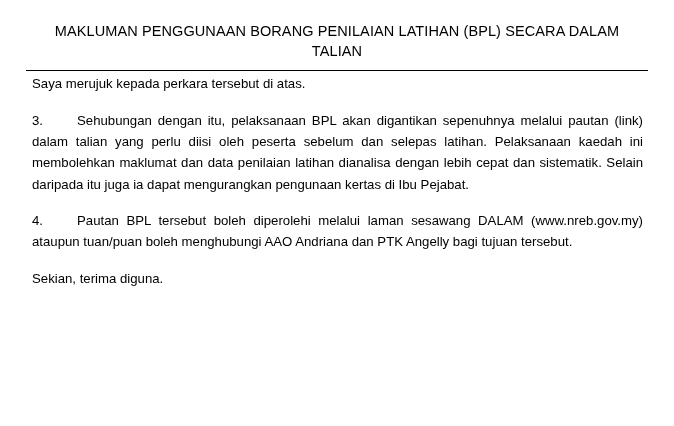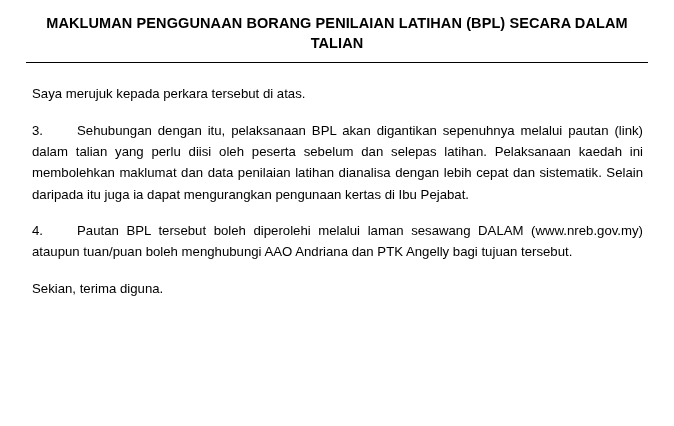--- a/index.html
+++ b/index.html
@@ -16,36 +16,36 @@
   }
   .page {
     position: relative;
     width: 674px;
     height: 426px;
     box-sizing: border-box;
     padding: 14px 26px 0 26px;
   }
   .doc-title {
     text-align: center;
-    font-weight: bold;
+    font-weight: normal;
     font-size: 14.5px;
     line-height: 1.35;
     letter-spacing: 0.1px;
-    margin: 0 auto;
+    margin: 8px auto;
     width: 96%;
     text-transform: uppercase;
   }
   .title-rule {
     border: none;
     border-top: 1.4px solid #000;
     margin: 9px 0 0 0;
     width: 100%;
   }
   .body-block {
-    margin-top: 20px;
+    margin-top: 2px;
     padding: 0 5px 0 6px;
   }
   .para {
     font-size: 13.2px;
     line-height: 1.62;
     text-align: justify;
     text-justify: inter-word;
     margin: 0 0 15px 0;
     hyphens: none;
   }

